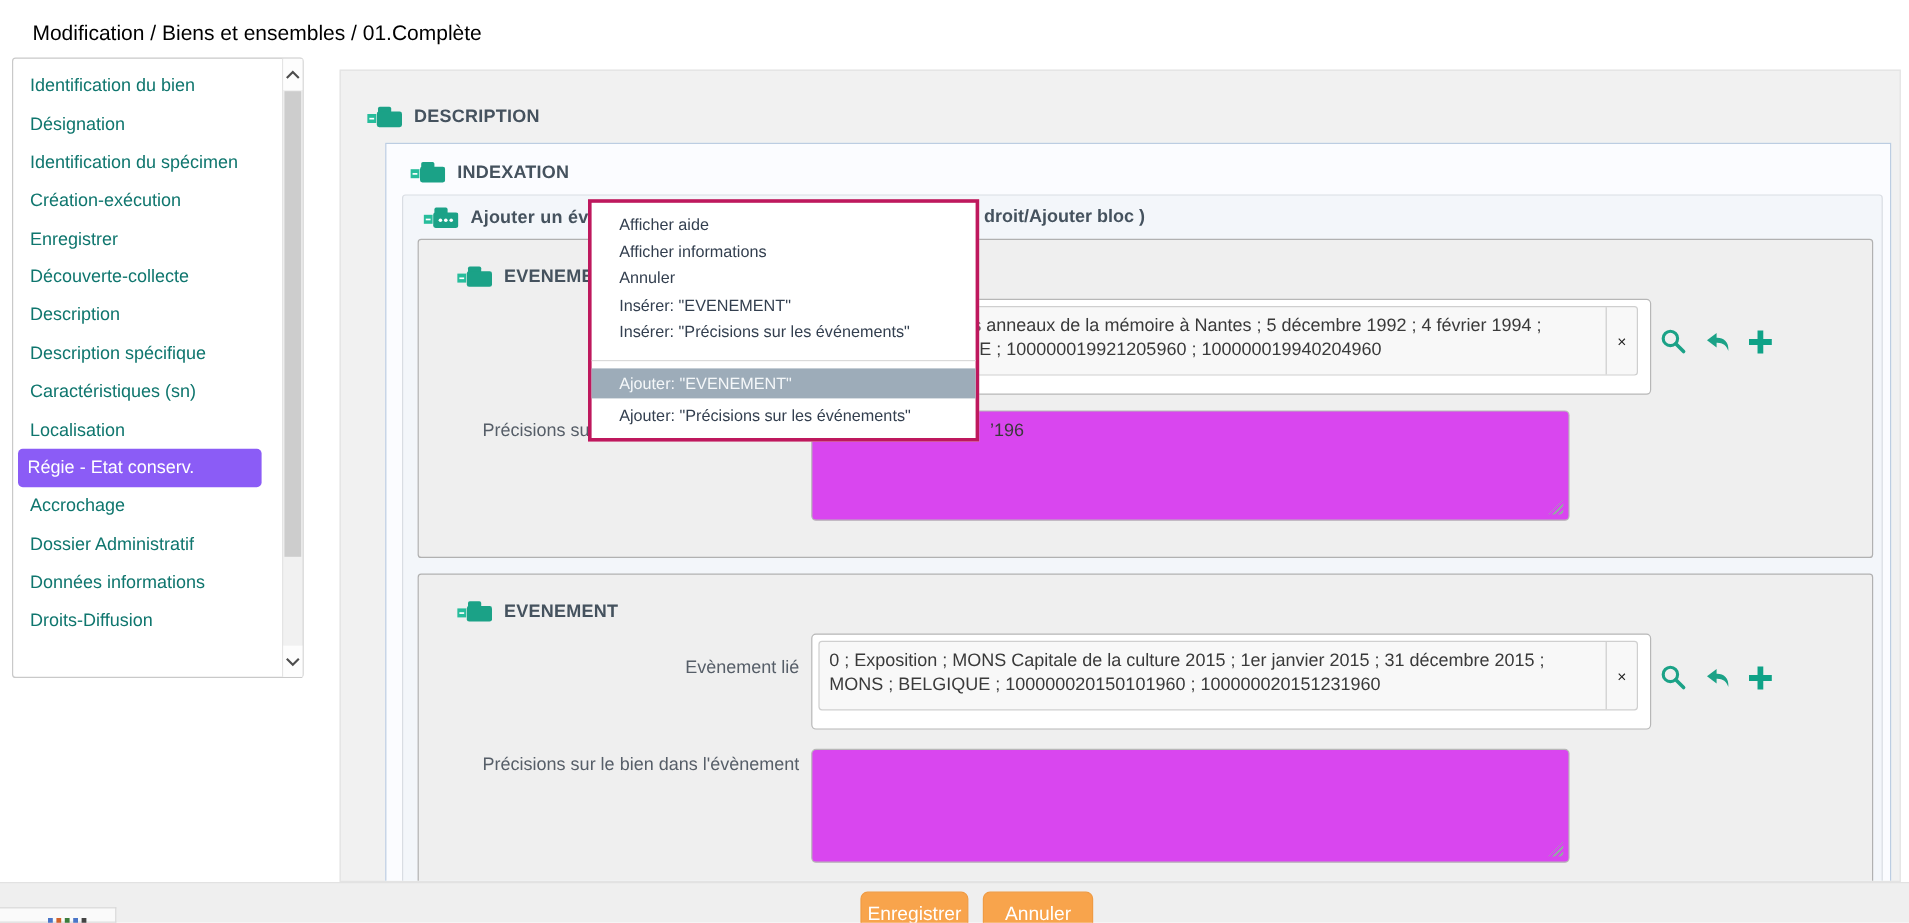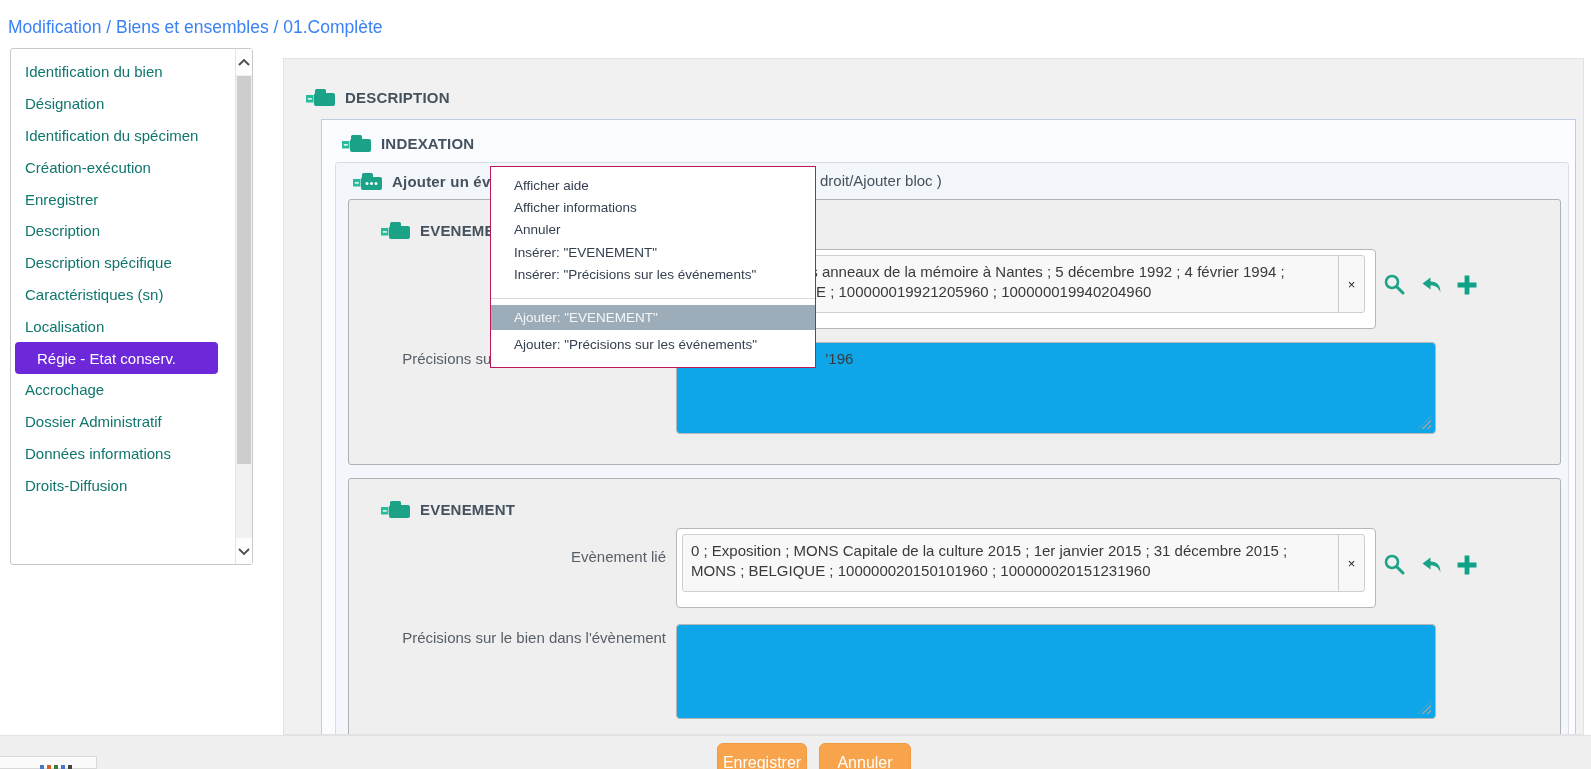--- a/index.html
+++ b/index.html
@@ -1,49 +1,49 @@
 <!DOCTYPE html>
 <html><head>
 <meta charset="utf-8">
 <style>
   * { margin:0; padding:0; box-sizing:border-box; }
   html,body { width:1591px; height:769px; overflow:hidden; background:#ffffff;
               font-family:"Liberation Sans", sans-serif; position:relative; }
 
   
-  .breadcrumb { position:absolute; left:8px; top:17px; font-size:17.5px; color:#3b82f6; }
+  .breadcrumb { position:absolute; left:27px; top:17px; font-size:17.5px; color:#000000; }
 
   
   .sidebar { position:absolute; left:10px; top:48px; width:243px; height:517px;
              background:#fff; border:1px solid #c9c9c9; border-radius:3px; }
   .sb-list { position:absolute; left:0; top:0; right:17px; bottom:0; padding-top:7px; overflow:hidden; }
   .sb-item { height:31.8px; display:flex; align-items:center; padding-left:14px;
              font-size:15px; color:#0f766e; white-space:nowrap; }
-  .sb-item.selected { background:#6d28d9; color:#ffffff; border-radius:4px;
-                      margin:0 17px 0 4px; padding-left:22px; }
+  .sb-item.selected { background:#8b5cf6; color:#ffffff; border-radius:4px;
+                      margin:0 17px 0 4px; padding-left:8px; }
   .sb-scroll { position:absolute; right:0; top:0; width:17px; height:100%;
                background:#f1f1f1; border-left:1px solid #e4e4e4; }
   .sb-btn { position:absolute; left:0; width:16px; height:26px; background:#fdfdfd;
             display:flex; align-items:center; justify-content:center; }
   .sb-btn.up { top:0; } .sb-btn.down { bottom:0; }
   .sb-thumb { position:absolute; left:1px; top:27px; width:14px; height:388px; background:#cdcdcd; }
 
   
   .main { position:absolute; left:283px; top:58px; width:1301px; height:677px;
           background:#f1f1f1; border:1px solid #e3e3e3; overflow:hidden; }
   .panel-header { display:flex; align-items:center; gap:10px; font-weight:bold;
                   color:#45525e; font-size:15px; letter-spacing:.2px; }
   .hdr-desc { position:absolute; left:22px; top:28px; }
   .indexation { position:absolute; left:37px; top:60px; width:1255px; height:640px;
                 background:#fbfcff; border:1px solid #bccde2; }
   .hdr-index { position:absolute; left:20px; top:13px; }
   .add-section { position:absolute; left:13px; top:42px; width:1234px; height:600px;
                  background:#f3f6fa; border:1px solid #d9dde3; border-radius:3px; }
   .hdr-add { position:absolute; left:17px; top:5px; height:26px; }
-  .hdr-add-suffix { position:absolute; left:484px; top:9px; font-weight:normal; color:#45525e; font-size:15px; }
+  .hdr-add-suffix { position:absolute; left:484px; top:9px; font-weight:bold; color:#45525e; font-size:15px; }
 
   
   .evt-block { position:absolute; left:12px; width:1213px; background:#efefef;
                border:1px solid #b1b1b1; border-radius:3px; }
   .evt-1 { top:36px;  height:266px; }
   .evt-2 { top:315px; height:262px; }
   .evt-header { position:absolute; left:32px; top:20px; }
   .fld-label { position:absolute; left:20px; width:297px; text-align:right;
                font-size:15px; color:#565e68; white-space:nowrap; overflow:hidden; }
   .lbl-linked { top:69px; }
@@ -53,33 +53,33 @@
            background:#fff; border:1px solid #b7b7b7; border-radius:4px; }
   .chip  { position:absolute; left:5px; top:5px; width:683px; min-height:58px;
            background:#f8f8f8; border:1px solid #cfcfcf; border-radius:3px; display:flex; }
   .chip-text { flex:1; padding:6px 8px; font-size:15px; line-height:20px; color:#3a3a3a; }
   .chip-x { width:26px; border-left:1px solid #cccccc; display:flex; align-items:center;
             justify-content:center; font-size:13px; color:#222; cursor:default; }
   .icon-row { position:absolute; left:1033px; display:flex; gap:11px; align-items:center; }
   .icon-row.r1 { top:72px; } .icon-row.r2 { top:73px; }
   .icon-btn { width:25px; height:25px; display:flex; align-items:center; justify-content:center; }
 
-  .ta { position:absolute; left:327px; width:760px; background:#0ea5e9; border:1px solid #b7b7b7;
+  .ta { position:absolute; left:327px; width:632px; background:#d946ef; border:1px solid #b7b7b7;
         border-radius:4px; font-size:15px; color:#3a3a3a; }
   .ta-1 { top:142px; height:92px; }
   .ta-2 { top:145px; height:95px; }
   .ta-value { display:block; padding:6px 8px; line-height:20px; }
   .ta-value.indent { padding-left:148px; }
   .resize-handle { position:absolute; right:4px; bottom:4px; width:13px; height:13px;
         background:repeating-linear-gradient(-45deg, transparent 0 2px, #99a2aa 2px 3.5px);
         clip-path:polygon(100% 0, 100% 100%, 0 100%); }
 
   
   .ctx-menu { position:absolute; left:490px; top:166px; width:326px; height:202px;
-              background:#fff; border:1px solid #be185d; z-index:50; padding-top:7px;
+              background:#fff; border:3px solid #be185d; z-index:50; padding-top:7px;
               font-size:13.5px; color:#333f4f; }
   .ctx-item { height:22.4px; display:flex; align-items:center; padding-left:23px; white-space:nowrap; }
   .ctx-gap { height:12px; }
   .ctx-sep { border-top:1px solid #dadada; margin:0; }
   .ctx-item.highlight { height:25px; background:#9dacb9; color:#f4f7f9; margin-top:6px; }
   .ctx-item.last { height:30px; }
 
   
   .bottom-bar { position:absolute; left:0; top:735px; width:1591px; height:34px;
                 background:#efefef; border-top:1px solid #e2e2e2; z-index:40; }
@@ -137,20 +137,21 @@
 
 <div class="breadcrumb">Modification / Biens et ensembles / 01.Complète</div>
 
 <div class="sidebar">
   <div class="sb-list">
     <div class="sb-item">Identification du bien</div>
     <div class="sb-item">Désignation</div>
     <div class="sb-item">Identification du spécimen</div>
     <div class="sb-item">Création-exécution</div>
     <div class="sb-item">Enregistrer</div>
+    <div class="sb-item">Découverte-collecte</div>
     <div class="sb-item">Description</div>
     <div class="sb-item">Description spécifique</div>
     <div class="sb-item">Caractéristiques (sn)</div>
     <div class="sb-item">Localisation</div>
     <div class="sb-item selected">Régie - Etat conserv.</div>
     <div class="sb-item">Accrochage</div>
     <div class="sb-item">Dossier Administratif</div>
     <div class="sb-item">Données informations</div>
     <div class="sb-item">Droits-Diffusion</div>
   </div>

